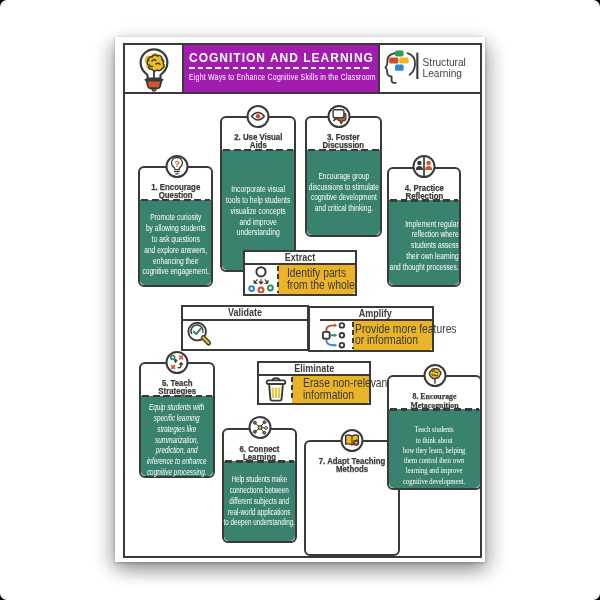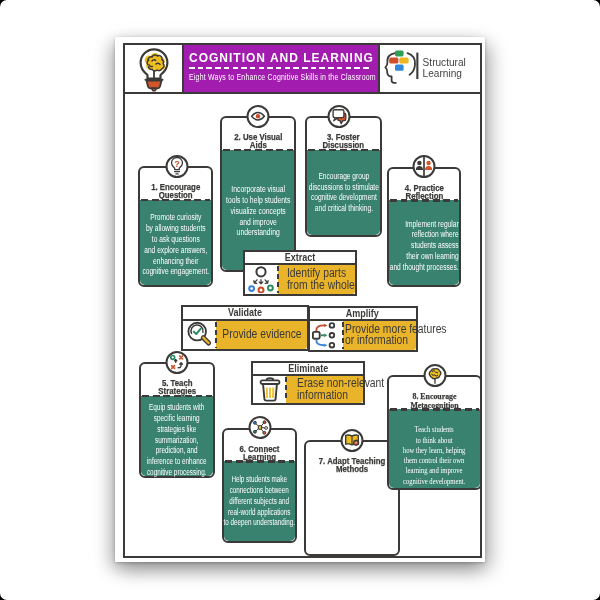--- a/index.html
+++ b/index.html
@@ -180,27 +180,24 @@
     <div class="bb">
       <div class="bi">
         <svg width="28" height="27" viewBox="0 0 28 27">
           <circle cx="12.2" cy="10.6" r="8.8" fill="#fff" stroke="#3b3a38" stroke-width="1.9"></circle>
           <path d="M6.6 12.4 a6 6 0 1 1 11.3 -1.2" fill="none" stroke="#3b3a38" stroke-width="1.5" stroke-linecap="round"></path>
           <path d="M8.8 10.6 L11.2 13 L15.6 7.8" fill="none" stroke="#2e8a62" stroke-width="2" stroke-linecap="round" stroke-linejoin="round"></path>
           <path d="M18.3 16.7 L23.6 22" stroke="#3b3a38" stroke-width="5" stroke-linecap="round"></path>
           <path d="M18.3 16.7 L23.6 22" stroke="#e9b32a" stroke-width="2.4" stroke-linecap="round"></path>
         </svg>
       </div>
-      <div class="by" style="padding-left:0;text-align:center;">
-            <span style="transform-origin:center center;">Provide evidence</span>
-          </div>
-    </div>
-  </div>
-
-  <div class="box" style="left:192.5px;top:268.7px;width:110px;height:46px;">
+    </div>
+  </div>
+
+  <div class="box" style="left:192.5px;top:268.7px;width:126px;height:46px;padding-left:10px;">
     <div class="bt"><span>Amplify</span></div>
     <div class="bb">
       <div class="bi">
         <svg width="28" height="28" viewBox="0 0 28 28">
           <rect x="0.9" y="10.9" width="6.8" height="6.8" rx="1.5" fill="#fff" stroke="#3b3a38" stroke-width="1.9"></rect>
           <circle cx="19.9" cy="4.4" r="2.3" fill="#fff" stroke="#3b3a38" stroke-width="1.8"></circle>
           <circle cx="19.9" cy="14.3" r="2.3" fill="#fff" stroke="#3b3a38" stroke-width="1.8"></circle>
           <circle cx="19.9" cy="24.2" r="2.3" fill="#fff" stroke="#3b3a38" stroke-width="1.8"></circle>
           <path d="M4.3 9.9 C4.3 5.6 6.6 4.4 12.6 4.4" fill="none" stroke="#c04f2b" stroke-width="1.9"></path>
           <path d="M12.2 2.6 L15.3 4.4 L12.2 6.3 Z" fill="#c04f2b"></path>
@@ -209,21 +206,21 @@
           <path d="M4.3 18.7 C4.3 23 6.6 24.2 12.6 24.2" fill="none" stroke="#3a86d8" stroke-width="1.9"></path>
           <path d="M12.2 22.4 L15.3 24.2 L12.2 26.1 Z" fill="#3a86d8"></path>
         </svg>
       </div>
       <div class="by" style="padding-left:2px;">
             <span>Provide more features<br>or information</span>
           </div>
     </div>
   </div>
 
-  <div class="box" style="left:136px;top:323.8px;width:114.3px;height:44.5px;">
+  <div class="box" style="left:142px;top:323.8px;width:114.3px;height:44.5px;">
     <div class="bt"><span>Eliminate</span></div>
     <div class="bb">
       <div class="bi">
         <svg width="28" height="27" viewBox="0 0 28 27">
           <path d="M10.5 4.6 Q10.5 2.2 14 2.2 Q17.5 2.2 17.5 4.6" fill="none" stroke="#3b3a38" stroke-width="1.8"></path>
           <rect x="4.6" y="4.4" width="18.8" height="3.6" rx="1.7" fill="#fff" stroke="#3b3a38" stroke-width="1.8"></rect>
           <path d="M7.2 9.5 L8.4 22.8 Q8.5 24.6 10.4 24.6 L17.6 24.6 Q19.5 24.6 19.6 22.8 L20.8 9.5" fill="#fff" stroke="#3b3a38" stroke-width="1.9" stroke-linecap="round"></path>
           <path d="M10.8 11.4 L10.9 22 M14 11.4 L14 22 M17.2 11.4 L17.1 22" stroke="#eec53a" stroke-width="2.1"></path>
         </svg>
       </div>
@@ -239,21 +236,21 @@
         <circle cx="5.2" cy="4.4" r="1.9" fill="none" stroke="#2e8a62" stroke-width="1.7"></circle>
         <path d="M12.2 3 L15 5.8 M15 3 L12.2 5.8" stroke="#d2552b" stroke-width="1.7" stroke-linecap="round"></path>
         <path d="M4.2 12.6 L7 15.4 M7 12.6 L4.2 15.4" stroke="#d2552b" stroke-width="1.7" stroke-linecap="round"></path>
         <path d="M8.2 9.4 L8.2 6.6 M7 7.8 L8.2 6.4 L9.4 7.8" fill="none" stroke="#3b3a38" stroke-width="1.3" stroke-linecap="round" stroke-linejoin="round"></path>
         <path d="M10.6 14.6 Q13.6 15.4 13.6 11.4 L13.6 10 M12.3 11.2 L13.6 9.7 L14.9 11.2" fill="none" stroke="#3b3a38" stroke-width="1.3" stroke-linecap="round" stroke-linejoin="round"></path>
       </svg>
     </div>
     <div class="ct">
           <span>5. Teach<br>Strategies</span>
         </div>
-    <div class="cb" style="padding-top:8px;">
+    <div class="cb" style="padding-top:8px;font-style:italic;">
           <span style="transform:scaleX(0.75);">Equip students with<br>specific learning<br>strategies like<br>summarization,<br>prediction, and<br>inference to enhance<br>cognitive processing.</span>
         </div>
   </div>
 
   <div class="card" style="left:107px;top:390.8px;width:75px;height:115.5px;">
     <div class="badge">
       <svg width="19" height="19" viewBox="0 0 19 19">
         <g stroke="#3b3a38" stroke-width="1">
           <path d="M9.5 9.5 L4.8 5.2 M9.5 9.5 L13.6 4.6 M9.5 9.5 L15 9.9 M9.5 9.5 L5 13.4 M9.5 9.5 L13.2 14.2"></path>
         </g>

